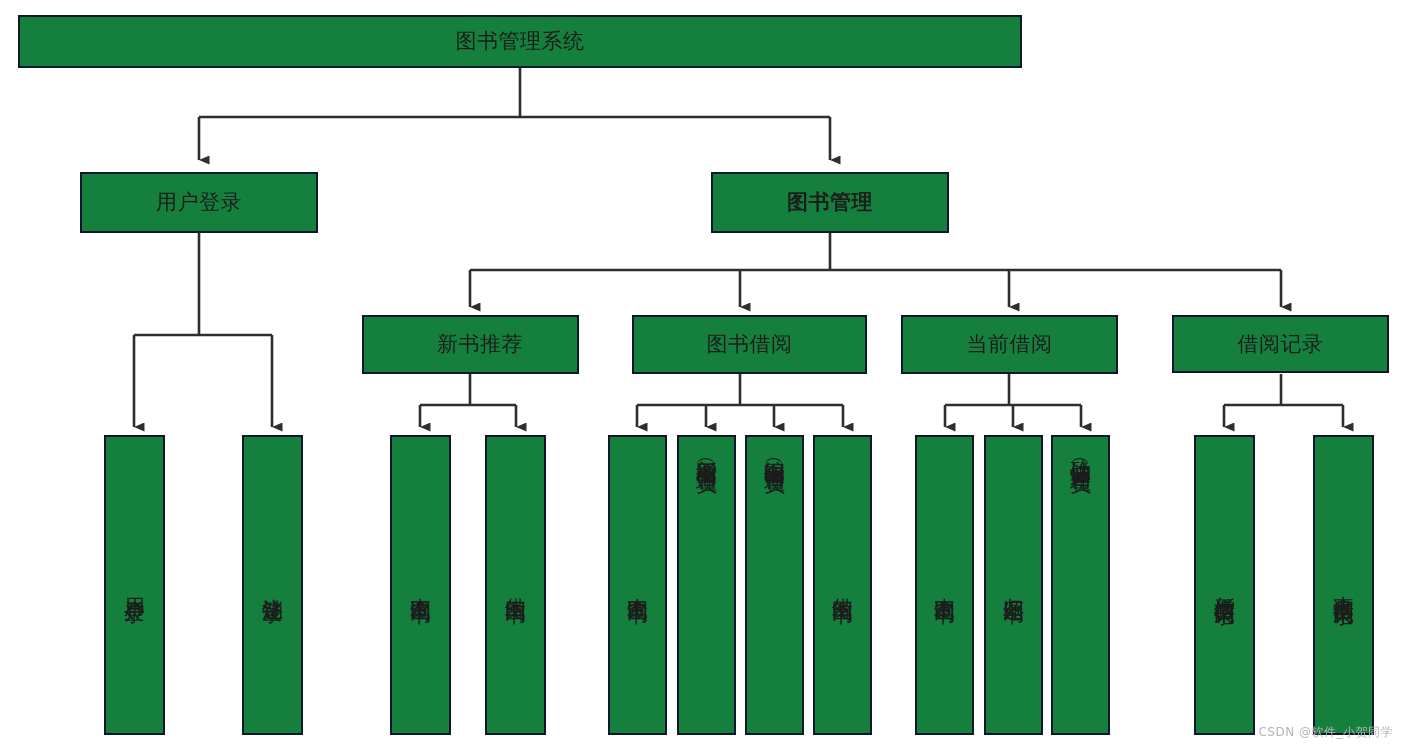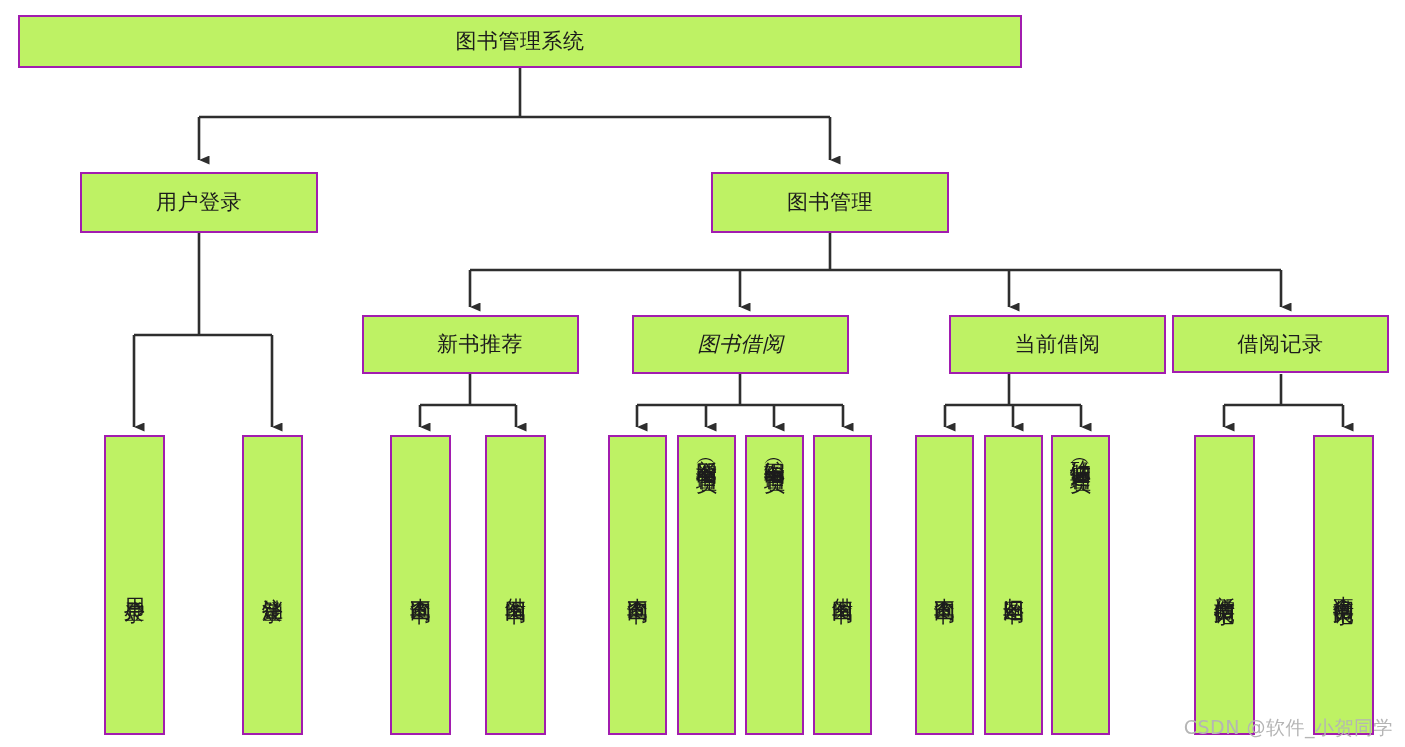--- a/index.html
+++ b/index.html
@@ -20,22 +20,22 @@
   #diagram-svg {
     position: absolute;
     left: 0;
     top: 0;
     width: 1405px;
     height: 747px;
   }
   .node-box {
     position: absolute;
     box-sizing: border-box;
-    border: 2px solid #a21caf;
-    background: #bef264;
+    border: 2px solid #0f172a;
+    background: #15803d;
     display: flex;
     align-items: center;
     justify-content: center;
     color: #1a1a1a;
   }
   .node-label {
     font-size: 21px;
     line-height: 1.15;
     letter-spacing: 0.5px;
     white-space: nowrap;
@@ -53,21 +53,21 @@
     padding-top: 6px;
   }
   .node-vertical.center-v {
     align-items: center;
     padding-top: 0;
   }
   #watermark {
     position: absolute;
     right: 12px;
     bottom: 6px;
-    font-size: 19px;
+    font-size: 12px;
     color: #b5b5b5;
     white-space: nowrap;
     letter-spacing: 0.5px;
   }
 </style>
 </head>
 <body>
 
 <div id="diagram-root">
 
@@ -123,33 +123,33 @@
   </svg>
 
   <div class="node-box" style="left:18px; top:15px; width:1004px; height:53px;">
     <span class="node-label">图书管理系统</span>
   </div>
 
   <div class="node-box" style="left:80px; top:172px; width:238px; height:61px;">
     <span class="node-label">用户登录</span>
   </div>
 
-  <div class="node-box" style="left:711px; top:172px; width:238px; height:61px;">
+  <div class="node-box" style="left:711px; top:172px; width:238px; height:61px;font-weight:bold;">
     <span class="node-label">图书管理</span>
   </div>
 
   <div class="node-box" style="left:362px; top:315px; width:217px; height:59px;padding-left:19px;">
     <span class="node-label">新书推荐</span>
   </div>
 
-  <div class="node-box" style="left:632px; top:315px; width:217px; height:59px;font-style:italic;">
+  <div class="node-box" style="left:632px; top:315px; width:235px; height:59px;">
     <span class="node-label">图书借阅</span>
   </div>
 
-  <div class="node-box" style="left:901px; top:315px; width:217px; height:59px;margin-left:48px;">
+  <div class="node-box" style="left:901px; top:315px; width:217px; height:59px;">
     <span class="node-label">当前借阅</span>
   </div>
 
   <div class="node-box" style="left:1172px; top:315px; width:217px; height:58px;">
     <span class="node-label">借阅记录</span>
   </div>
 
   <div class="node-box node-vertical center-v" style="left:104px; top:435px; width:61px; height:300px;">
     <span class="node-label">用户登录</span>
   </div>

